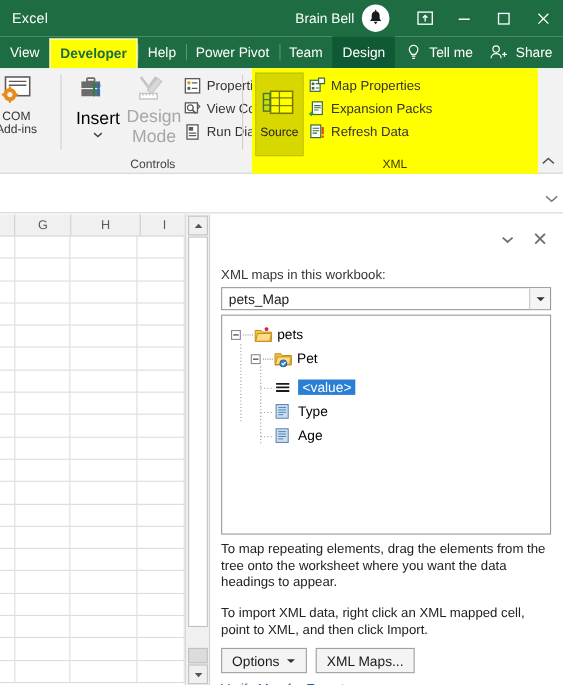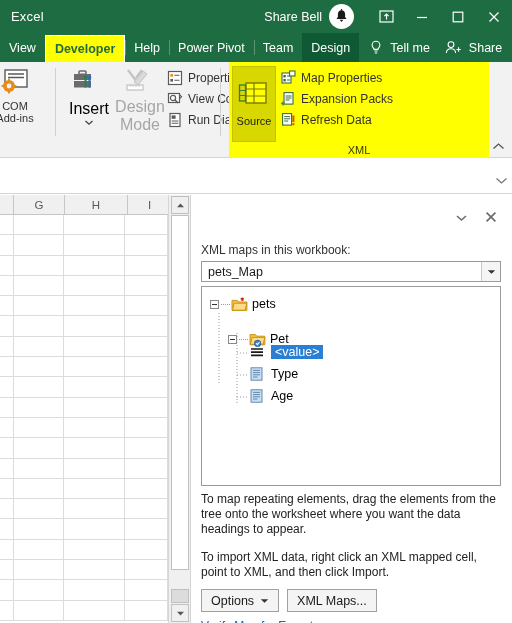--- a/index.html
+++ b/index.html
@@ -221,21 +221,21 @@
   }
 </style>
 </head>
 <body>
 
 <div id="app">
 
   <div class="titlebar">
     <span class="app-title">Excel</span>
     <div class="tb-right">
-      <span class="user-name">Share Bell</span>
+      <span class="user-name">Brain Bell</span>
       <div class="avatar">
         <svg width="17" height="17" viewBox="0 0 17 17">
           <path d="M8.5 2.2c-2.1 0-3.6 1.6-3.6 3.6v3.1L3.4 11h10.2l-1.5-2.1V5.8c0-2-1.5-3.6-3.6-3.6z" fill="#1a1a1a"></path>
           <path d="M6.7 11.7h3.6l-1.8 2.3z" fill="#1a1a1a"></path>
           <rect x="7.9" y="1" width="1.2" height="1.6" fill="#1a1a1a"></rect>
         </svg>
       </div>
       <div class="tb-btn">
         <svg width="15" height="15" viewBox="0 0 15 15">
           <rect x="1" y="2" width="13" height="11" fill="none" stroke="#ffffff" stroke-width="1.2"></rect>
@@ -374,20 +374,21 @@
             <svg width="16" height="16" viewBox="0 0 16 16">
               <rect x="3" y="1.5" width="10" height="13" fill="#ffffff" stroke="#5a5a5a" stroke-width="1.2"></rect>
               <rect x="4.6" y="3.4" width="4" height="3.4" fill="#5a5a5a"></rect>
               <path d="M4.6 9h6.8M4.6 11.2h6.8" stroke="#5a5a5a" stroke-width="1.1"></path>
             </svg>
           </span>
           <span class="lbl">Run Dialog</span>
         </div>
       </div>
 
+      <div class="rgroup-label">Controls</div>
       <div class="rgroup-sep" style="right:0;"></div>
     </div>
 
     <div class="rgroup g-xml">
       <div class="xml-source-btn">
         <span style="display:flex;">
           <svg width="32" height="30" viewBox="0 0 32 30">
             <rect x="8" y="2" width="20" height="20" fill="#ffff00" stroke="#7a7a00" stroke-width="1.4"></rect>
             <path d="M8 8h20M8 15h20M16 2v20" stroke="#7a7a00" stroke-width="1.2"></path>
             <rect x="1.5" y="4" width="6" height="16" fill="none" stroke="#3d7a3d" stroke-width="1.3"></rect>
@@ -642,21 +643,21 @@
         <span style="display:flex;">
           <svg width="17" height="15" viewBox="0 0 17 15">
             <path d="M1 3.4h5.4l1.3 1.6h8.2v8.4H1z" fill="#f5c242" stroke="#c28f15" stroke-width="0.9"></path>
             <path d="M3.2 6.2h12.6l-1.7 7H1.4z" fill="#fcdc84" stroke="#c28f15" stroke-width="0.9"></path>
             <path d="M11.3 0.4v3.6M9.7 1.3l3.2 1.8M12.9 1.3L9.7 3.1" stroke="#e02020" stroke-width="1.2"></path>
           </svg>
         </span>
         <span class="tlabel">pets</span>
       </div>
 
-      <div class="tnode lvl2" style="left:26px; top:30px;margin-top:13px;">
+      <div class="tnode lvl2" style="left:26px; top:30px;">
         <span class="expander">
             <span class="bar"></span>
           </span>
         <span class="dotlead"></span>
         <span style="display:flex;">
           <svg width="17" height="15" viewBox="0 0 17 15">
             <path d="M1 2.6h5.4l1.3 1.6h8.2v8.6H1z" fill="#f5c242" stroke="#c28f15" stroke-width="0.9"></path>
             <path d="M3.2 5.4h12.6l-1.7 7H1.4z" fill="#fcdc84" stroke="#c28f15" stroke-width="0.9"></path>
             <circle cx="8.6" cy="11.4" r="3.2" fill="#3a7fd5" stroke="#22598f" stroke-width="0.8"></circle>
             <path d="M7 11.2l1.4 1.4 2.2-2.6" stroke="#ffffff" stroke-width="1.1" fill="none"></path>

